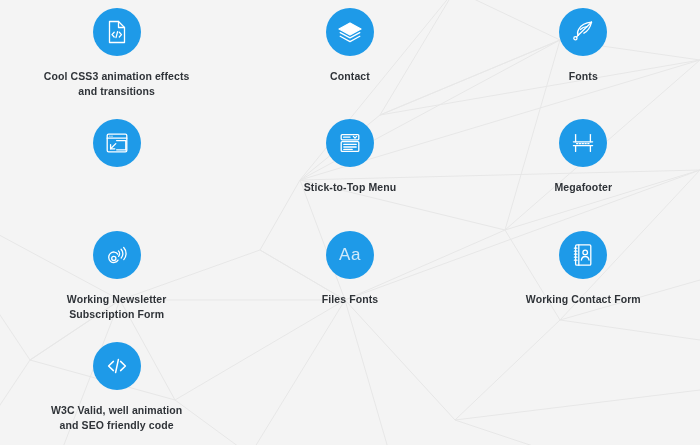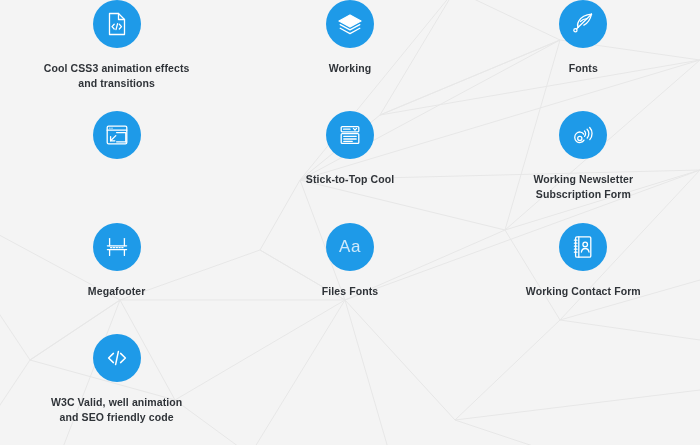--- a/index.html
+++ b/index.html
@@ -13,20 +13,21 @@
   .grid{
     position:absolute;left:0;top:0;width:700px;height:445px;z-index:1;
     display:grid;
     grid-template-columns:repeat(3,1fr);
     grid-template-rows:repeat(4,1fr);
   }
   .cell{
     position:relative;
     display:flex;flex-direction:column;align-items:center;
     justify-content:flex-start;
+    padding-top:8px;
     box-sizing:border-box;
   }
   .circle{
     width:48px;height:48px;border-radius:50%;
     background:#1e9ae8;
     display:flex;align-items:center;justify-content:center;
     box-sizing:border-box;
   }
   .circle svg{display:block;}
   .label{
@@ -103,21 +104,21 @@
   </div>
 
   <div class="cell">
     <div class="circle">
       <svg width="26" height="26" viewBox="0 0 26 26" fill="none" stroke="#ffffff" stroke-width="1.3" stroke-linecap="round" stroke-linejoin="round">
         <path d="M13 4 24 10 13 16 2 10z" fill="#ffffff" stroke="#ffffff"></path>
         <path d="M3.2 13.6 13 18.9l9.8-5.3"></path>
         <path d="M3.2 17.3 13 22.6l9.8-5.3"></path>
       </svg>
     </div>
-    <div class="label">Working</div>
+    <div class="label">Contact</div>
   </div>
 
   <div class="cell">
     <div class="circle">
       <svg width="26" height="26" viewBox="0 0 26 26" fill="none" stroke="#ffffff" stroke-width="1.3" stroke-linecap="round" stroke-linejoin="round">
         <path d="M21.5 3.2c-6 .4-10.6 3.2-12.8 7.1-1.3 2.3-1.4 4.6-.6 6.1"></path>
         <path d="M21.5 3.2c-1.2 5.3-4 9.2-7.6 11"></path>
         <path d="M21.5 3.2 8.2 16.3"></path>
         <path d="M8.2 16.3 6.4 18.1"></path>
         <circle cx="5.4" cy="19.2" r="1.6"></circle>
@@ -148,54 +149,54 @@
       <svg width="26" height="26" viewBox="0 0 26 26" fill="none" stroke="#ffffff" stroke-width="1.3" stroke-linecap="round" stroke-linejoin="round">
         <rect x="4.2" y="4.6" width="17.6" height="5.2" rx="1"></rect>
         <path d="M16.4 6.4l1.6 1.7 1.6-1.7"></path>
         <path d="M6.6 7.2h6.4"></path>
         <rect x="4.2" y="11.6" width="17.6" height="9.8" rx="1"></rect>
         <path d="M6.8 14.4h12.4"></path>
         <path d="M6.8 17h12.4"></path>
         <path d="M6.8 19.4h8.4"></path>
       </svg>
     </div>
-    <div class="label">Stick-to-Top Cool</div>
-  </div>
-
-  <div class="cell">
-    <div class="circle">
-      <svg width="26" height="26" viewBox="0 0 26 26" fill="none" stroke="#ffffff" stroke-width="1.3" stroke-linecap="round" stroke-linejoin="round">
-        <path d="M13.8 12.2c-1.6-2.6-5.2-2.9-7.4-.8-2.3 2.2-2.2 5.9.2 8 2.4 2 6 1.3 7.4-1.3"></path>
-        <circle cx="9.8" cy="16.4" r="2.1"></circle>
-        <path d="M14.6 14.2c1.3-1.4 1.3-3.8-.1-5.2"></path>
-        <path d="M17.2 16c2.2-2.4 2.2-6.4-.1-8.8"></path>
-        <path d="M19.8 17.6c3-3.3 3-8.8-.1-12.1"></path>
-      </svg>
-    </div>
-    <div class="label">Working Newsletter
-Subscription Form</div>
+    <div class="label">Stick-to-Top Menu</div>
   </div>
 
   <div class="cell">
     <div class="circle">
       <svg width="26" height="26" viewBox="0 0 26 26" fill="none" stroke="#ffffff" stroke-width="1.3" stroke-linecap="round" stroke-linejoin="round">
         <path d="M5.6 4.6v7.2"></path>
         <path d="M20.4 4.6v7.2"></path>
         <path d="M3.4 11.8h19.2"></path>
         <path d="M3.4 15.6h19.2"></path>
         <path d="M5.6 15.6v5.8"></path>
         <path d="M20.4 15.6v5.8"></path>
         <path d="M6.6 13.7h1.2M9.4 13.7h1.2M12.2 13.7h1.2M15 13.7h1.2M17.8 13.7h1.2"></path>
       </svg>
     </div>
     <div class="label">Megafooter</div>
   </div>
 
   <div class="cell">
     <div class="circle">
+      <svg width="26" height="26" viewBox="0 0 26 26" fill="none" stroke="#ffffff" stroke-width="1.3" stroke-linecap="round" stroke-linejoin="round">
+        <path d="M13.8 12.2c-1.6-2.6-5.2-2.9-7.4-.8-2.3 2.2-2.2 5.9.2 8 2.4 2 6 1.3 7.4-1.3"></path>
+        <circle cx="9.8" cy="16.4" r="2.1"></circle>
+        <path d="M14.6 14.2c1.3-1.4 1.3-3.8-.1-5.2"></path>
+        <path d="M17.2 16c2.2-2.4 2.2-6.4-.1-8.8"></path>
+        <path d="M19.8 17.6c3-3.3 3-8.8-.1-12.1"></path>
+      </svg>
+    </div>
+    <div class="label">Working Newsletter
+Subscription Form</div>
+  </div>
+
+  <div class="cell">
+    <div class="circle">
       <span class="aa">Aa</span>
     </div>
     <div class="label">Files Fonts</div>
   </div>
 
 
   <div class="cell">
     <div class="circle">
       <svg width="26" height="26" viewBox="0 0 26 26" fill="none" stroke="#ffffff" stroke-width="1.3" stroke-linecap="round" stroke-linejoin="round">
         <rect x="5.6" y="2.8" width="15.2" height="20.4" rx="1.3"></rect>

